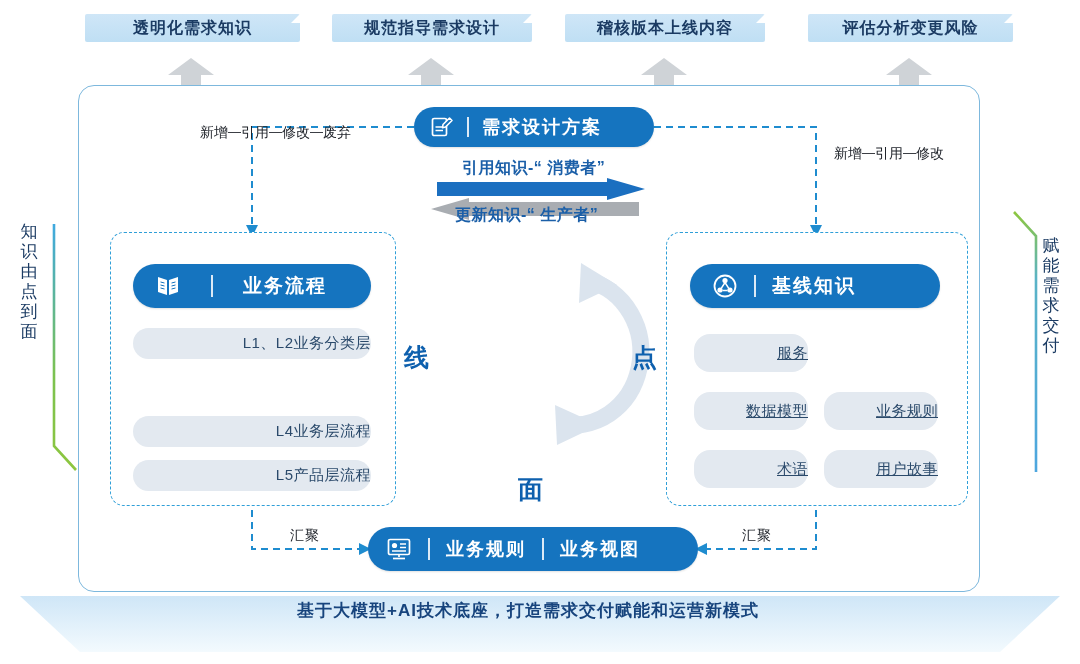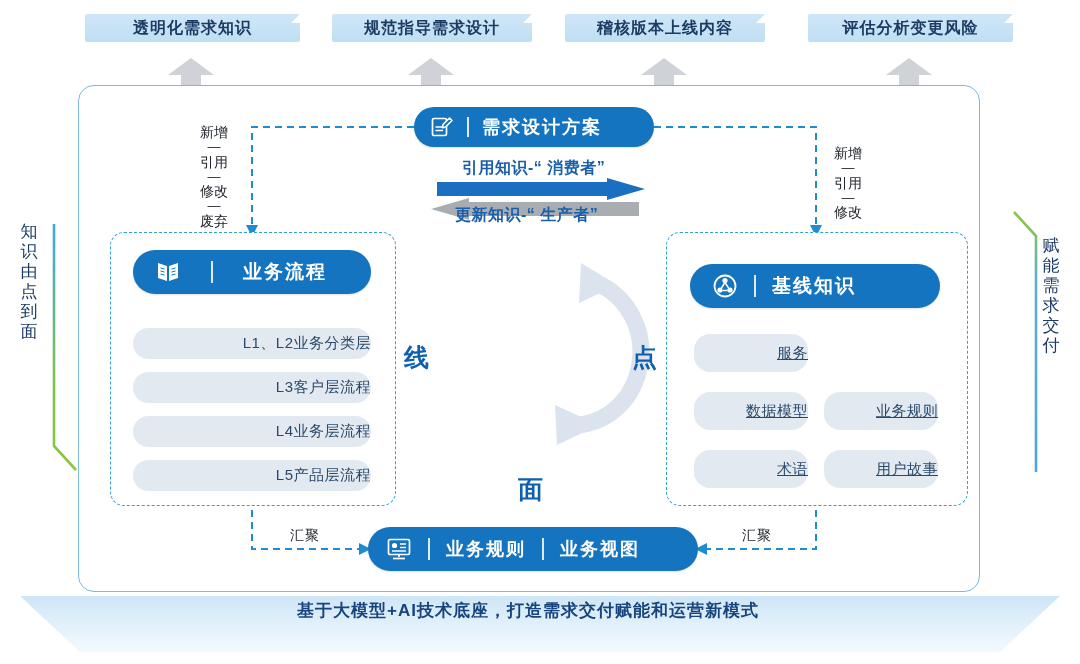--- a/index.html
+++ b/index.html
@@ -68,21 +68,21 @@
     background:#1574bf;display:flex;align-items:center;
     box-shadow:0 1px 2px rgba(0,0,0,.12);
   }
   .pill-header .hd-icon{margin-left:22px;display:flex;align-items:center;}
   .pill-header .hd-div{
     width:2px;height:22px;background:#ffffff;opacity:.85;margin:0 16px;
   }
   .pill-header .hd-txt{
     color:#ffffff;font-size:19px;font-weight:bold;letter-spacing:2px;
   }
-  #hdr-left{left:133px;top:250px;width:238px;gap:14px;}
+  #hdr-left{left:133px;top:264px;width:238px;gap:14px;}
   #hdr-right{left:690px;top:264px;width:250px;}
 
   
   .chip{
     position:absolute;background:#e3e9f0;border-radius:16px;
     display:flex;align-items:center;justify-content:flex-end;
     color:#2b4a6b;font-size:15px;letter-spacing:.5px;
   }
   .chip-wide{width:238px;height:31px;left:133px;}
   #c0{top:328px;} #c1{top:372px;} #c2{top:416px;} #c3{top:460px;}
@@ -115,21 +115,21 @@
   .zh-brush{
     position:absolute;color:#0e60ae;font-size:25px;font-weight:bold;
     font-family:"DejaVu Sans",sans-serif;letter-spacing:1px;
   }
   #zh-xian{left:404px;top:341px;}
   #zh-dian{left:632px;top:341px;}
   #zh-mian{left:518px;top:473px;}
 
   
   .mut-col{
-    position:absolute;display:flex;flex-direction:column;align-items:center;
+    position:absolute;display:flex;flex-direction:row;align-items:center;
     color:#20242b;font-size:14px;line-height:1.0;
   }
   .mut-col .m-word{padding:1px 0;}
   .mut-col .m-sep{color:#20242b;font-size:13px;line-height:.9;padding:1px 0;}
   #mut-left{left:200px;top:124px;}
   #mut-right{left:834px;top:145px;}
 
   
   #view-pill{
     position:absolute;left:368px;top:527px;width:330px;height:44px;
@@ -300,23 +300,20 @@
         <line x1="16.5" y1="15" x2="20.5" y2="14" stroke="#1574bf" stroke-width="1"></line>
       </svg>
     </span>
     <span class="hd-div"></span>
     <span class="hd-txt">业务流程</span>
   </div>
 
   <div class="chip chip-wide" id="c0">
     <span>L1、L2业务分类层</span>
   </div>
-  <div class="chip chip-wide" id="c1">
-    <span>L3客户层流程</span>
-  </div>
   <div class="chip chip-wide" id="c2">
     <span>L4业务层流程</span>
   </div>
   <div class="chip chip-wide" id="c3">
     <span>L5产品层流程</span>
   </div>
 
   <div class="pill-header" id="hdr-right">
     <span class="hd-icon">
       <svg width="26" height="24" viewBox="0 0 26 24">

